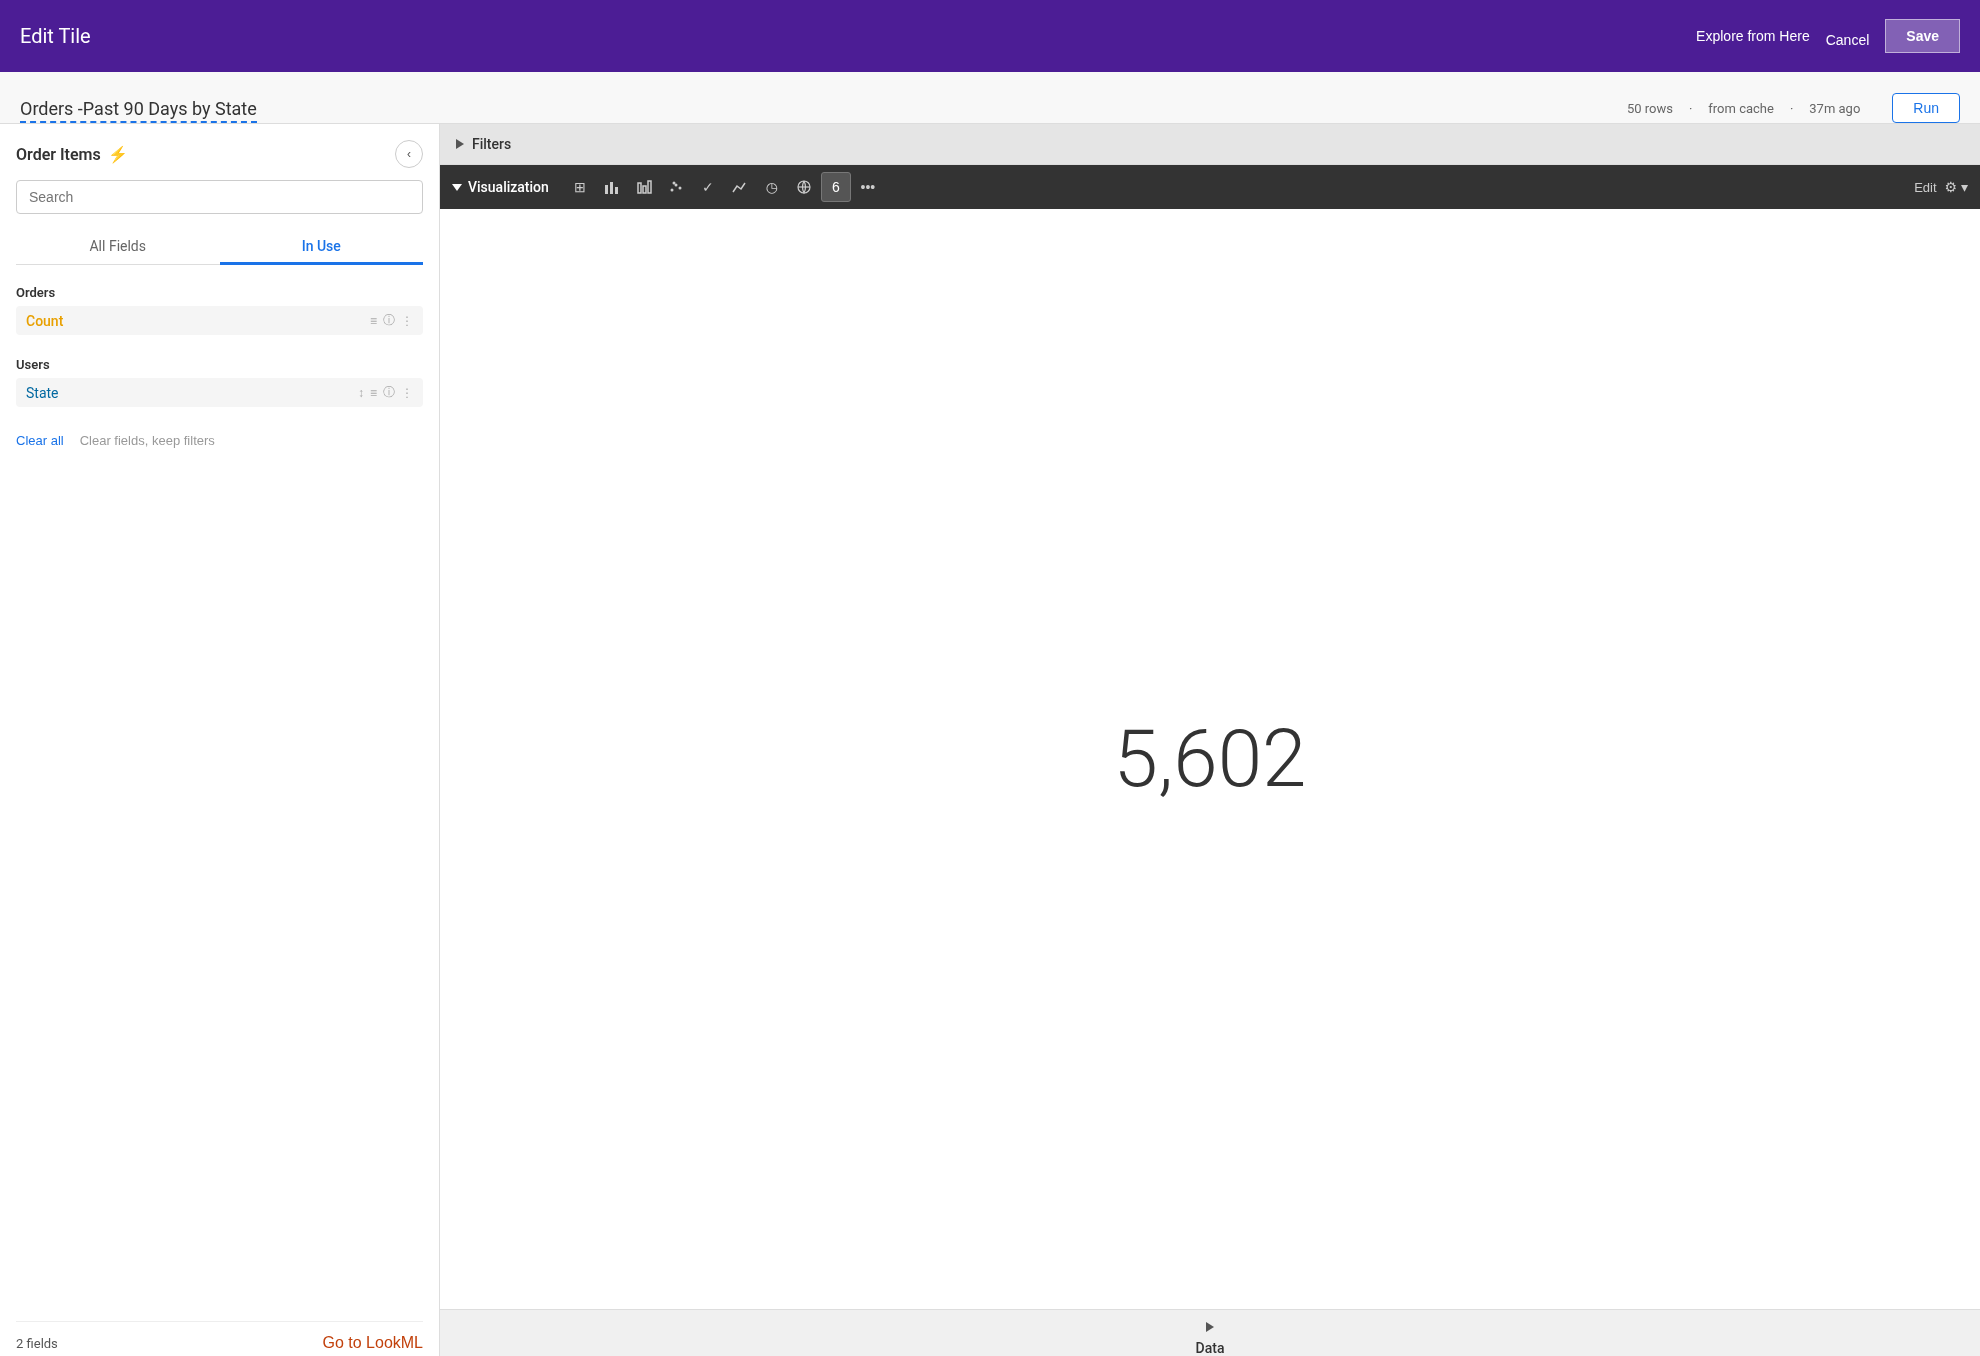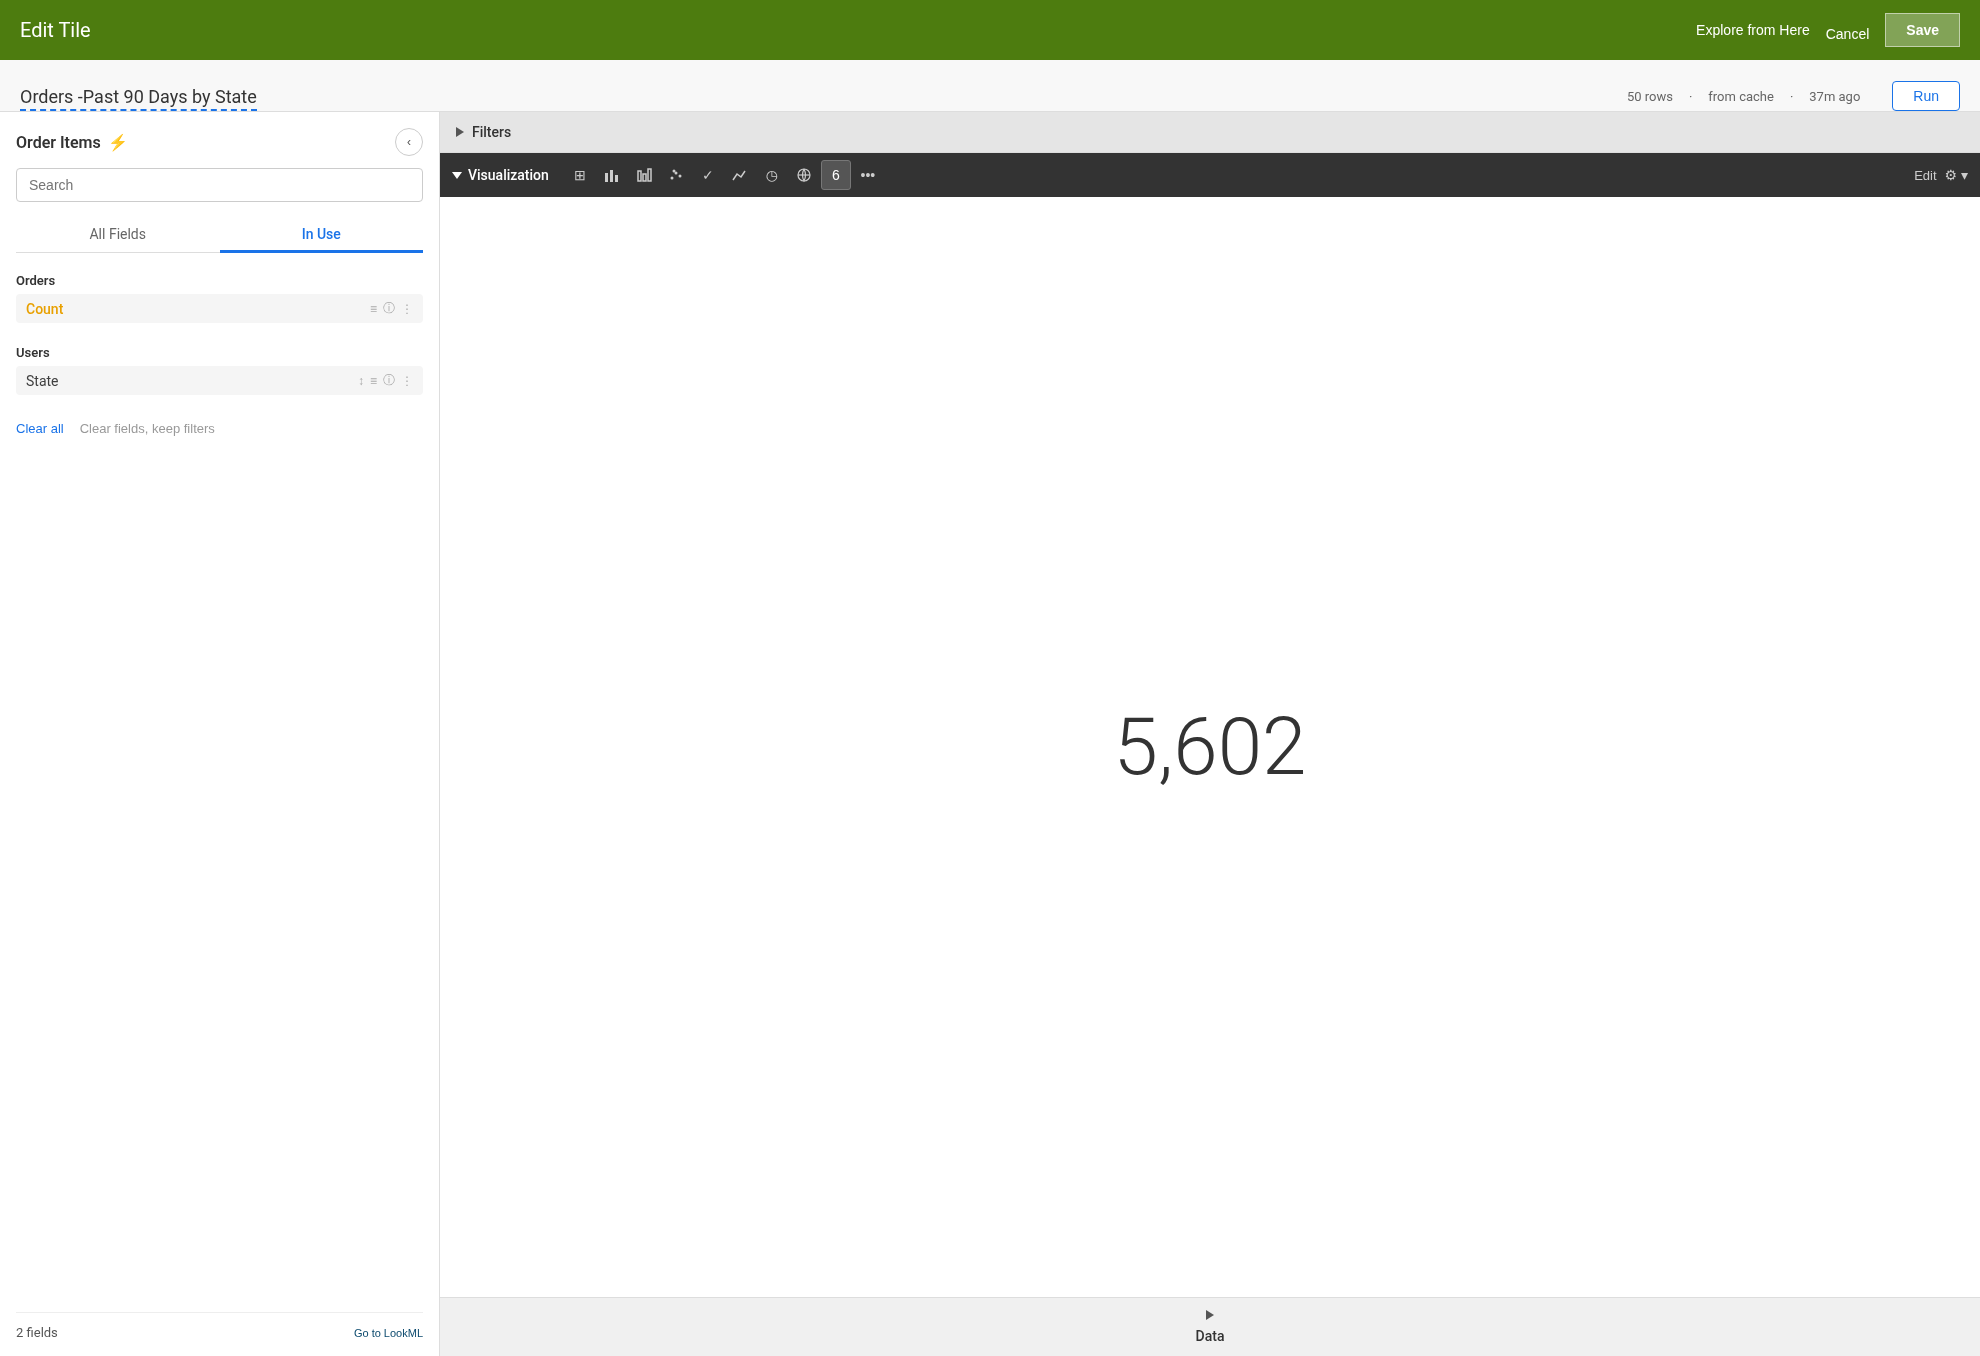--- a/index.html
+++ b/index.html
@@ -1,26 +1,26 @@
 <!DOCTYPE html>
 <html><head>
   <meta charset="utf-8">
   <style>
     * { box-sizing: border-box; margin: 0; padding: 0; }
     body { font-family: -apple-system, BlinkMacSystemFont, 'Segoe UI', Roboto, sans-serif; font-size: 14px; background: #f0f0f0; }
 
     
     .header {
-      background: #4d7c0f;
+      background: #4c1d95;
       color: white;
       display: flex;
       align-items: center;
       justify-content: space-between;
       padding: 0 20px;
-      height: 60px;
+      height: 72px;
     }
     .header-title { font-size: 20px; font-weight: 400; color: white; }
     .header-actions { display: flex; align-items: center; gap: 16px; }
     .header-actions .explore-link { color: white; text-decoration: none; font-size: 14px; cursor: pointer; background: none; border: none; color: white; }
     .header-actions .cancel-btn { color: white; background: none; border: none; font-size: 14px; cursor: pointer; margin-top: 8px; }
     .header-actions .save-btn { background: rgba(255,255,255,0.3); color: white; border: 1px solid rgba(255,255,255,0.5); padding: 8px 20px; border-radius: 0; font-size: 14px; cursor: pointer; font-weight: bold; }
 
     
     .query-bar {
       background: #f8f8f8;
@@ -111,21 +111,21 @@
       display: flex;
       align-items: center;
       padding: 6px 10px;
       background: #f5f5f5;
       border-radius: 4px;
       margin-bottom: 6px;
       cursor: pointer;
     }
     .field-item-name { flex: 1; font-size: 14px; }
     .field-item-name.measure { color: #e8a000; font-weight: 500; }
-    .field-item-name.dimension { color: #404040; }
+    .field-item-name.dimension { color: #0369a1; }
     .field-icons { display: flex; align-items: center; gap: 6px; color: #999; font-size: 12px; }
     .field-icon { cursor: pointer; color: #aaa; }
 
     .section-group { margin-bottom: 12px; }
 
     .clear-actions {
       display: flex;
       gap: 16px;
       margin-top: 8px;
     }
@@ -134,21 +134,21 @@
 
     .sidebar-footer {
       margin-top: auto;
       padding-top: 12px;
       border-top: 1px solid #eee;
       display: flex;
       justify-content: space-between;
       align-items: center;
     }
     .fields-count { font-size: 13px; color: #555; }
-    .go-to-lookml { color: #0c4a6e; font-size: 11px; cursor: pointer; text-decoration: none; background: none; border: none; }
+    .go-to-lookml { color: #c2410c; font-size: 16px; cursor: pointer; text-decoration: none; background: none; border: none; }
 
     
     .content-area {
       flex: 1;
       display: flex;
       flex-direction: column;
       background: #f8f8f8;
       overflow: hidden;
     }
 

